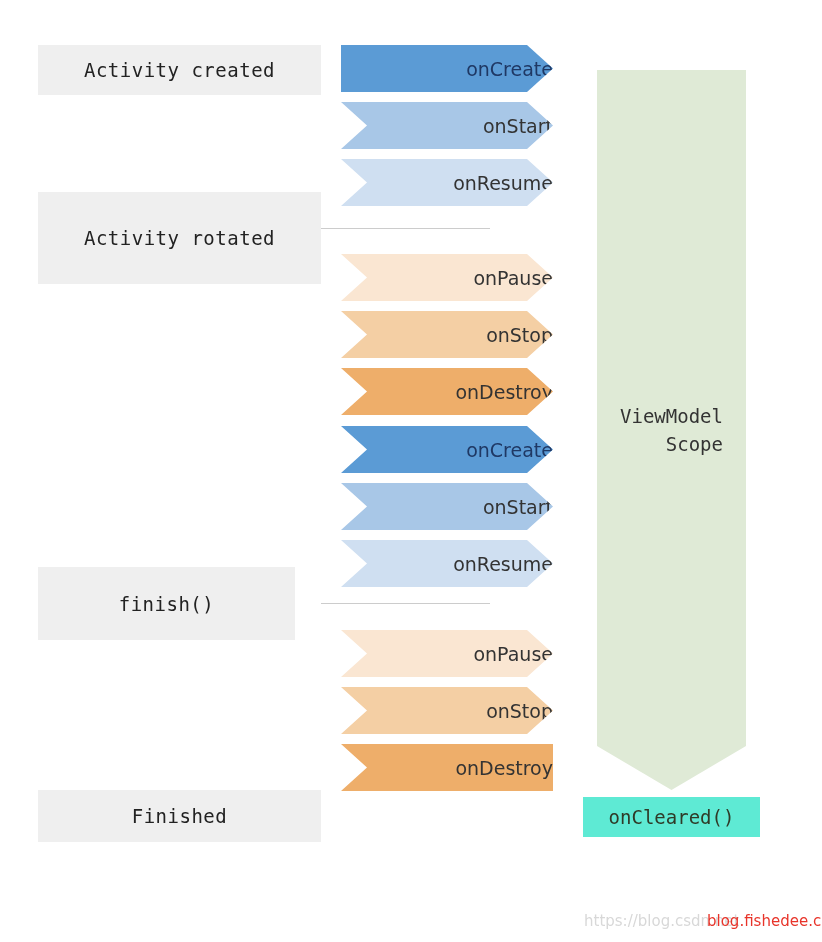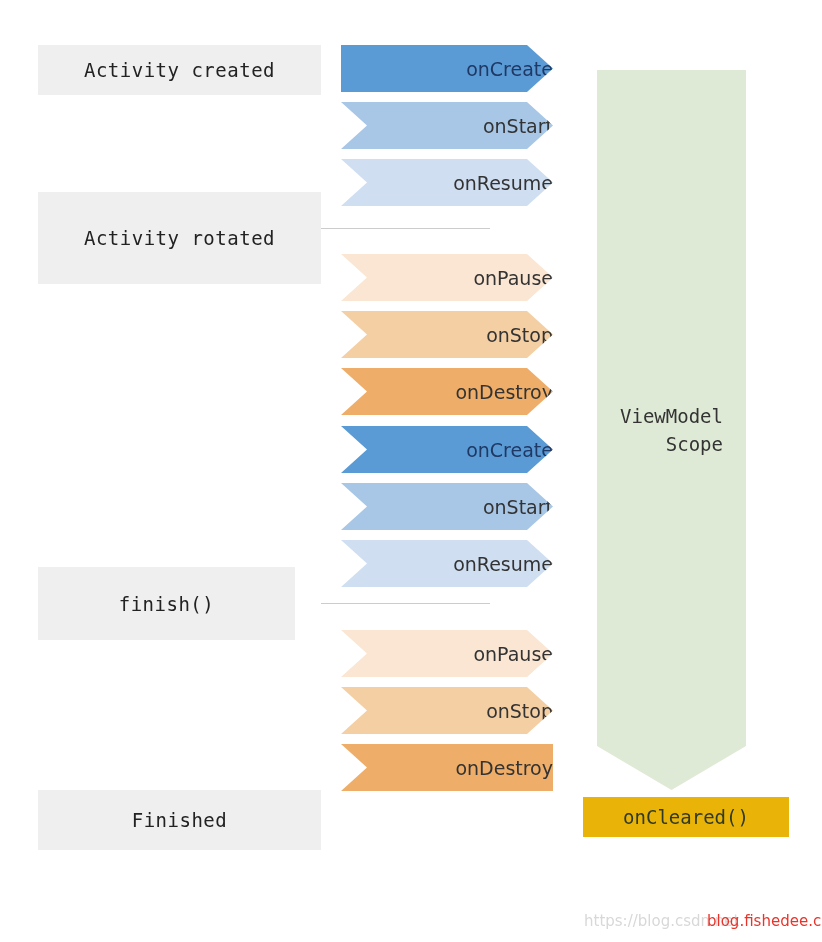--- a/index.html
+++ b/index.html
@@ -118,35 +118,35 @@
   <div id="state-labels-layer">
       <div class="state-label" style="left: 38px; top: 45px; width: 283px; height: 50px; background: rgb(239, 239, 239);">
         <span>Activity created</span>
       </div>
       <div class="state-label" style="left: 38px; top: 192px; width: 283px; height: 92px; background: rgb(239, 239, 239);">
         <span>Activity rotated</span>
       </div>
       <div class="state-label" style="left: 38px; top: 567px; width: 257px; height: 73px; background: rgb(239, 239, 239);">
         <span>finish()</span>
       </div>
-      <div class="state-label" style="left: 38px; top: 790px; width: 283px; height: 60px; background: rgb(239, 239, 239); text-align: right;">
+      <div class="state-label" style="left: 38px; top: 790px; width: 283px; height: 52px; background: rgb(239, 239, 239); text-align: right;">
         <span>Finished</span>
       </div>
     </div>
 
   <div id="connectors-layer">
       <div class="connector" style="left: 321px; top: 228px; width: 169px;"></div>
       <div class="connector" style="left: 321px; top: 603px; width: 169px;"></div>
     </div>
 
   <div id="vm-scope" style="left: 597px; top: 70px; width: 149px; height: 720px; background: rgb(223, 234, 214);">
     <span class="vm-text">ViewModel
 Scope</span>
   </div>
-  <div id="on-cleared" style="left: 583px; top: 797px; width: 206px; height: 40px; background: #eab308;">
+  <div id="on-cleared" style="left: 583px; top: 797px; width: 177px; height: 40px; background: #5eead4;">
     <span>onCleared()</span>
   </div>
 
   <div id="arrows-layer">
       <div class="chev fp" style="left: 341px; top: 45px; width: 212px; height: 47px; background: rgb(91, 155, 213);">
         <span class="chev-label" style="color: rgb(31, 56, 100);">onCreate</span>
       </div>
       <div class="chev np" style="left: 341px; top: 102px; width: 212px; height: 47px; background: rgb(168, 199, 231);">
         <span class="chev-label" style="color: rgb(51, 51, 51);">onStart</span>
       </div>

